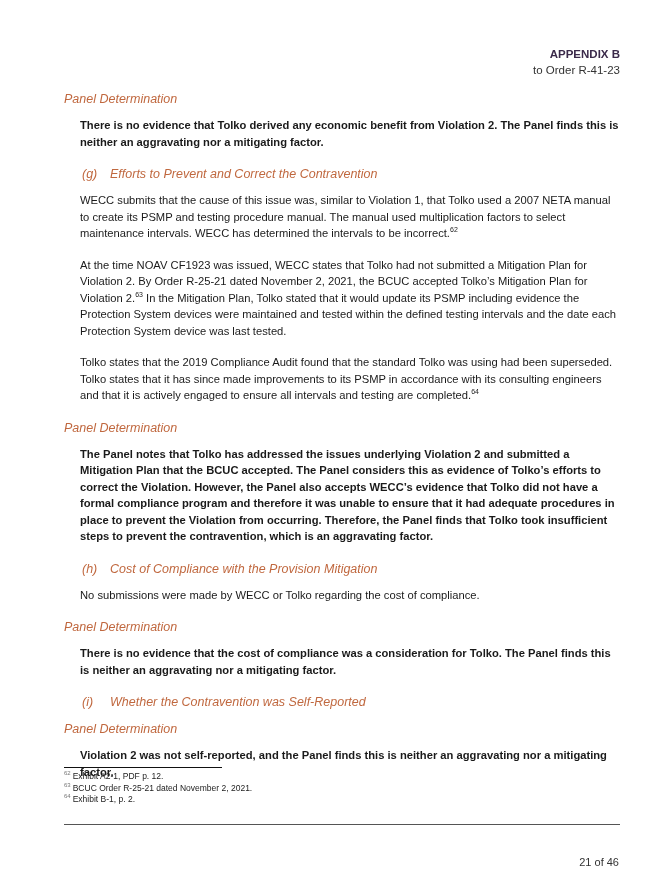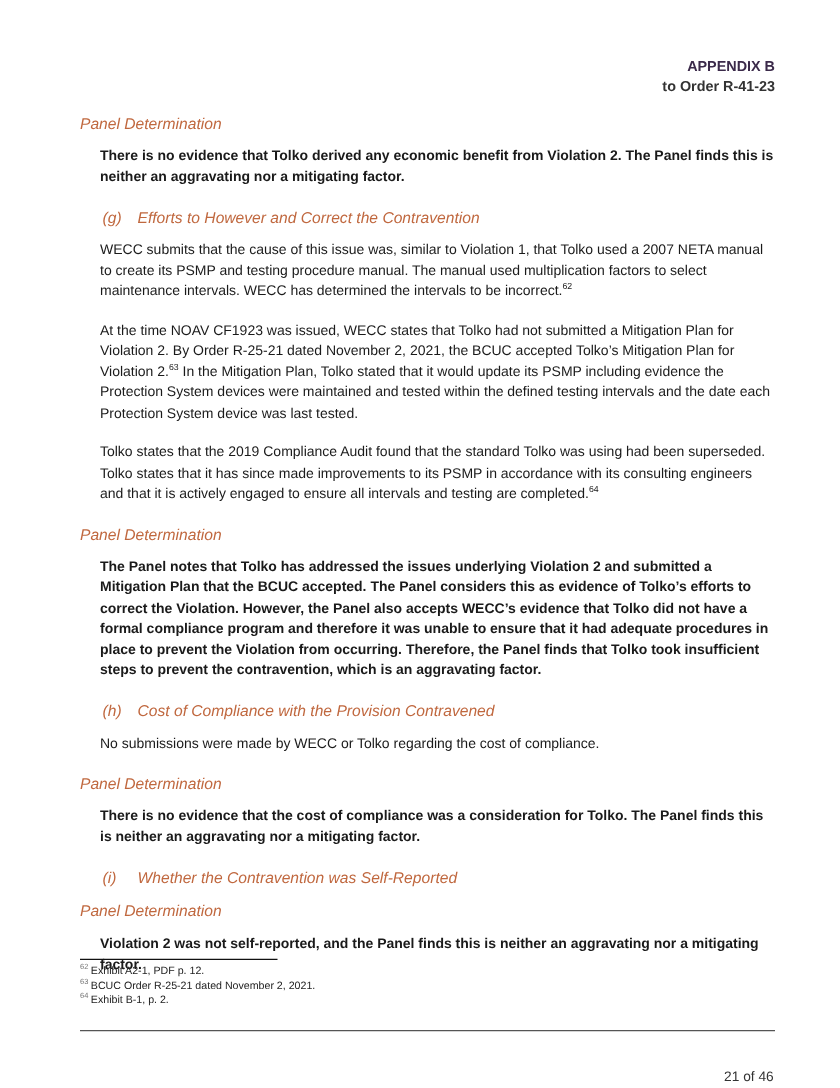--- a/index.html
+++ b/index.html
@@ -3,21 +3,21 @@
 <meta charset="utf-8">
 <style>
   html, body { margin: 0; padding: 0; background: #ffffff; }
   body {
     width: 672px; height: 870px; position: relative; overflow: hidden;
     font-family: "Liberation Sans", sans-serif; color: #1a1a1a;
   }
   .page { position: absolute; left: 5px; top: 0; width: 672px; height: 870px; }
   .appendix { position: absolute; right: 57px; top: 46px; text-align: right; }
   .appendix .a1 { font-weight: bold; font-size: 11.5px; color: #3b2a4a; line-height: 16px; }
-  .appendix .a2 { font-size: 11.5px; color: #333; line-height: 16px; font-weight: bold; }
+  .appendix .a2 { font-size: 11.5px; color: #333; line-height: 16px; }
   .content { position: absolute; left: 59px; top: 90px; width: 556px; }
   .ph { font-style: italic; color: #c0683f; font-size: 12.5px; margin: 0 0 9px 0; line-height: 18px; }
   .sub { font-style: italic; color: #c0683f; font-size: 12.5px; margin: 0 0 9px 18px; line-height: 18px; }
   .sub .num { display: inline-block; width: 28px; }
   p { margin: 0 0 15px 16px; font-size: 11.2px; line-height: 16.5px; }
   p.b { font-weight: bold; }
   sup { font-size: 7px; line-height: 0; vertical-align: super; }
   .fn-rule { position: absolute; left: 59px; top: 767px; width: 158px; height: 1px; background: #111; }
   .footnotes { position: absolute; left: 59px; top: 771px; width: 556px; }
   .fn { font-size: 8.5px; line-height: 11.5px; color: #222; }
@@ -34,31 +34,31 @@
     <div class="a1">APPENDIX B</div>
     <div class="a2">to Order R-41-23</div>
   </div>
 
   <div class="content">
 
     <div class="ph">Panel Determination</div>
     <p class="b">There is no evidence that Tolko derived any economic benefit from Violation 2. The Panel finds this is neither an aggravating nor a mitigating factor.</p>
 
     <div class="sub">
-      <span class="num">(g)</span><span>Efforts to However and Correct the Contravention</span>
+      <span class="num">(g)</span><span>Efforts to Prevent and Correct the Contravention</span>
     </div>
     <p><span>WECC submits that the cause of this issue was, similar to Violation 1, that Tolko used a 2007 NETA manual to create its PSMP and testing procedure manual. The manual used multiplication factors to select maintenance intervals. WECC has determined the intervals to be incorrect.</span><sup>62</sup></p>
     <p><span>At the time NOAV CF1923 was issued, WECC states that Tolko had not submitted a Mitigation Plan for Violation 2. By Order R-25-21 dated November 2, 2021, the BCUC accepted Tolko’s Mitigation Plan for Violation 2.</span><sup>63</sup><span> In the Mitigation Plan, Tolko stated that it would update its PSMP including evidence the Protection System devices were maintained and tested within the defined testing intervals and the date each Protection System device was last tested.</span></p>
     <p><span>Tolko states that the 2019 Compliance Audit found that the standard Tolko was using had been superseded. Tolko states that it has since made improvements to its PSMP in accordance with its consulting engineers and that it is actively engaged to ensure all intervals and testing are completed.</span><sup>64</sup></p>
 
     <div class="ph">Panel Determination</div>
     <p class="b">The Panel notes that Tolko has addressed the issues underlying Violation 2 and submitted a Mitigation Plan that the BCUC accepted. The Panel considers this as evidence of Tolko’s efforts to correct the Violation. However, the Panel also accepts WECC’s evidence that Tolko did not have a formal compliance program and therefore it was unable to ensure that it had adequate procedures in place to prevent the Violation from occurring. Therefore, the Panel finds that Tolko took insufficient steps to prevent the contravention, which is an aggravating factor.</p>
 
     <div class="sub">
-      <span class="num">(h)</span><span>Cost of Compliance with the Provision Contravened</span>
+      <span class="num">(h)</span><span>Cost of Compliance with the Provision Mitigation</span>
     </div>
     <p>No submissions were made by WECC or Tolko regarding the cost of compliance.</p>
 
     <div class="ph">Panel Determination</div>
     <p class="b">There is no evidence that the cost of compliance was a consideration for Tolko. The Panel finds this is neither an aggravating nor a mitigating factor.</p>
 
     <div class="sub">
       <span class="num">(i)</span><span>Whether the Contravention was Self-Reported</span>
     </div>
 

